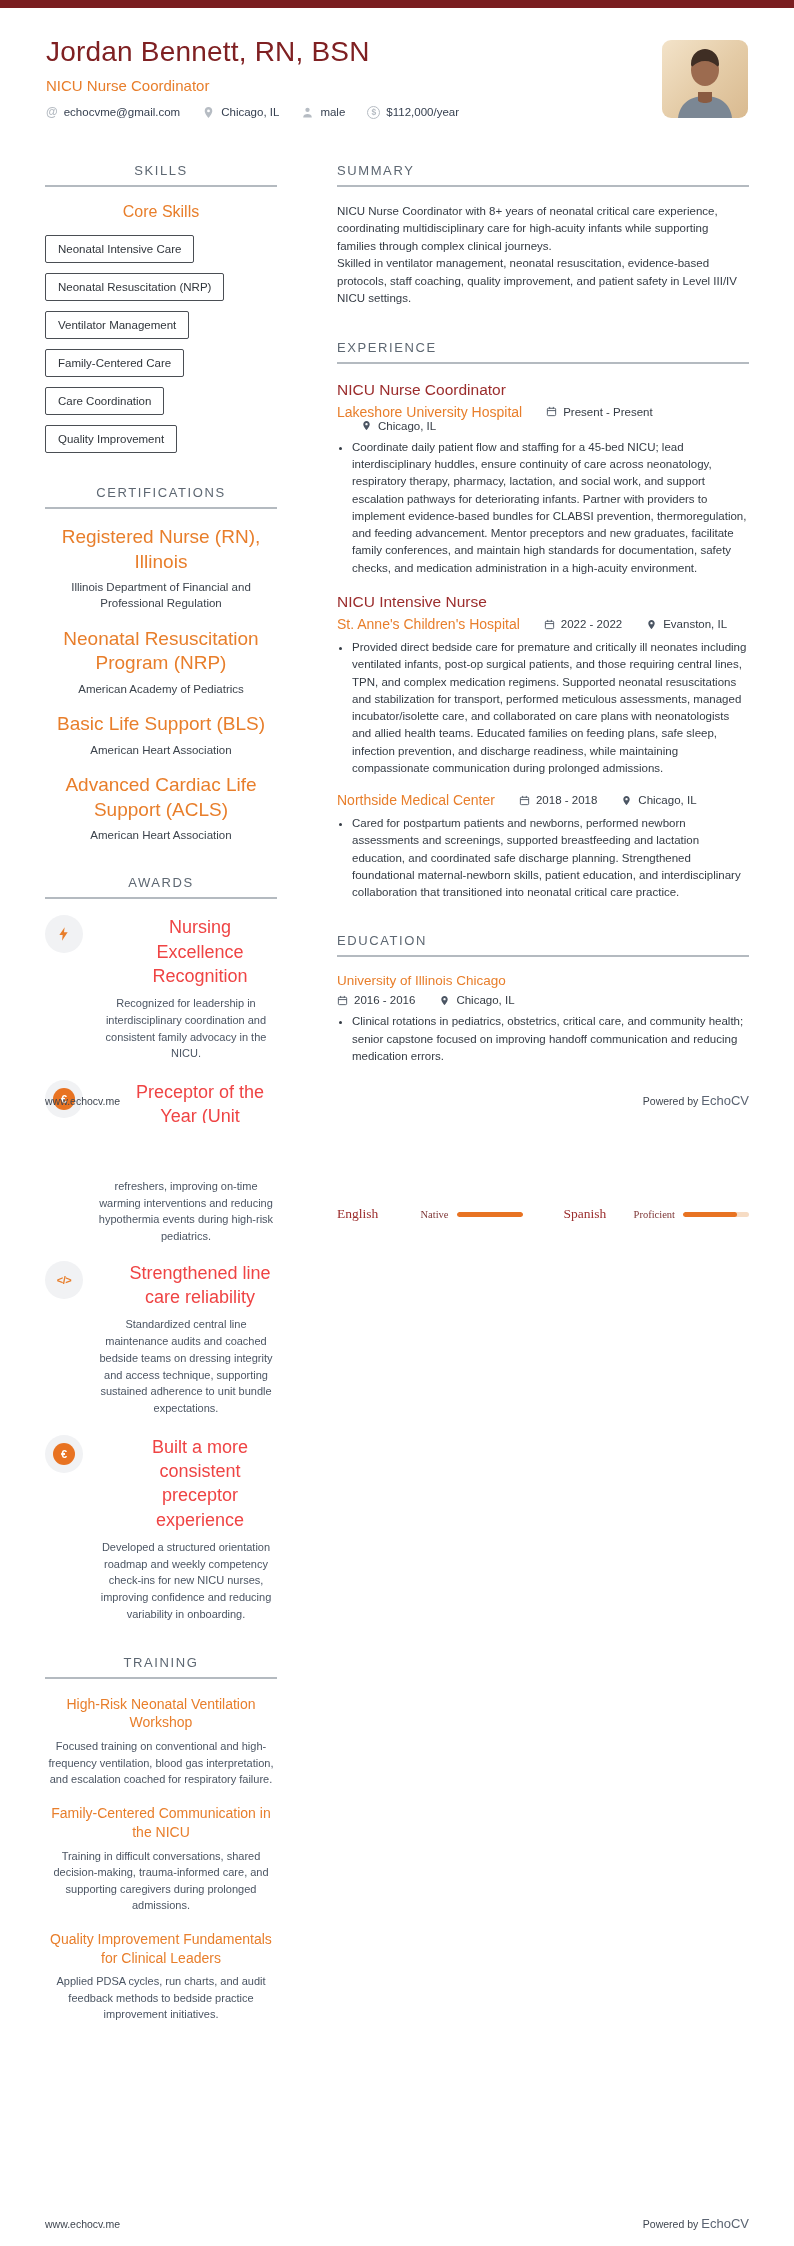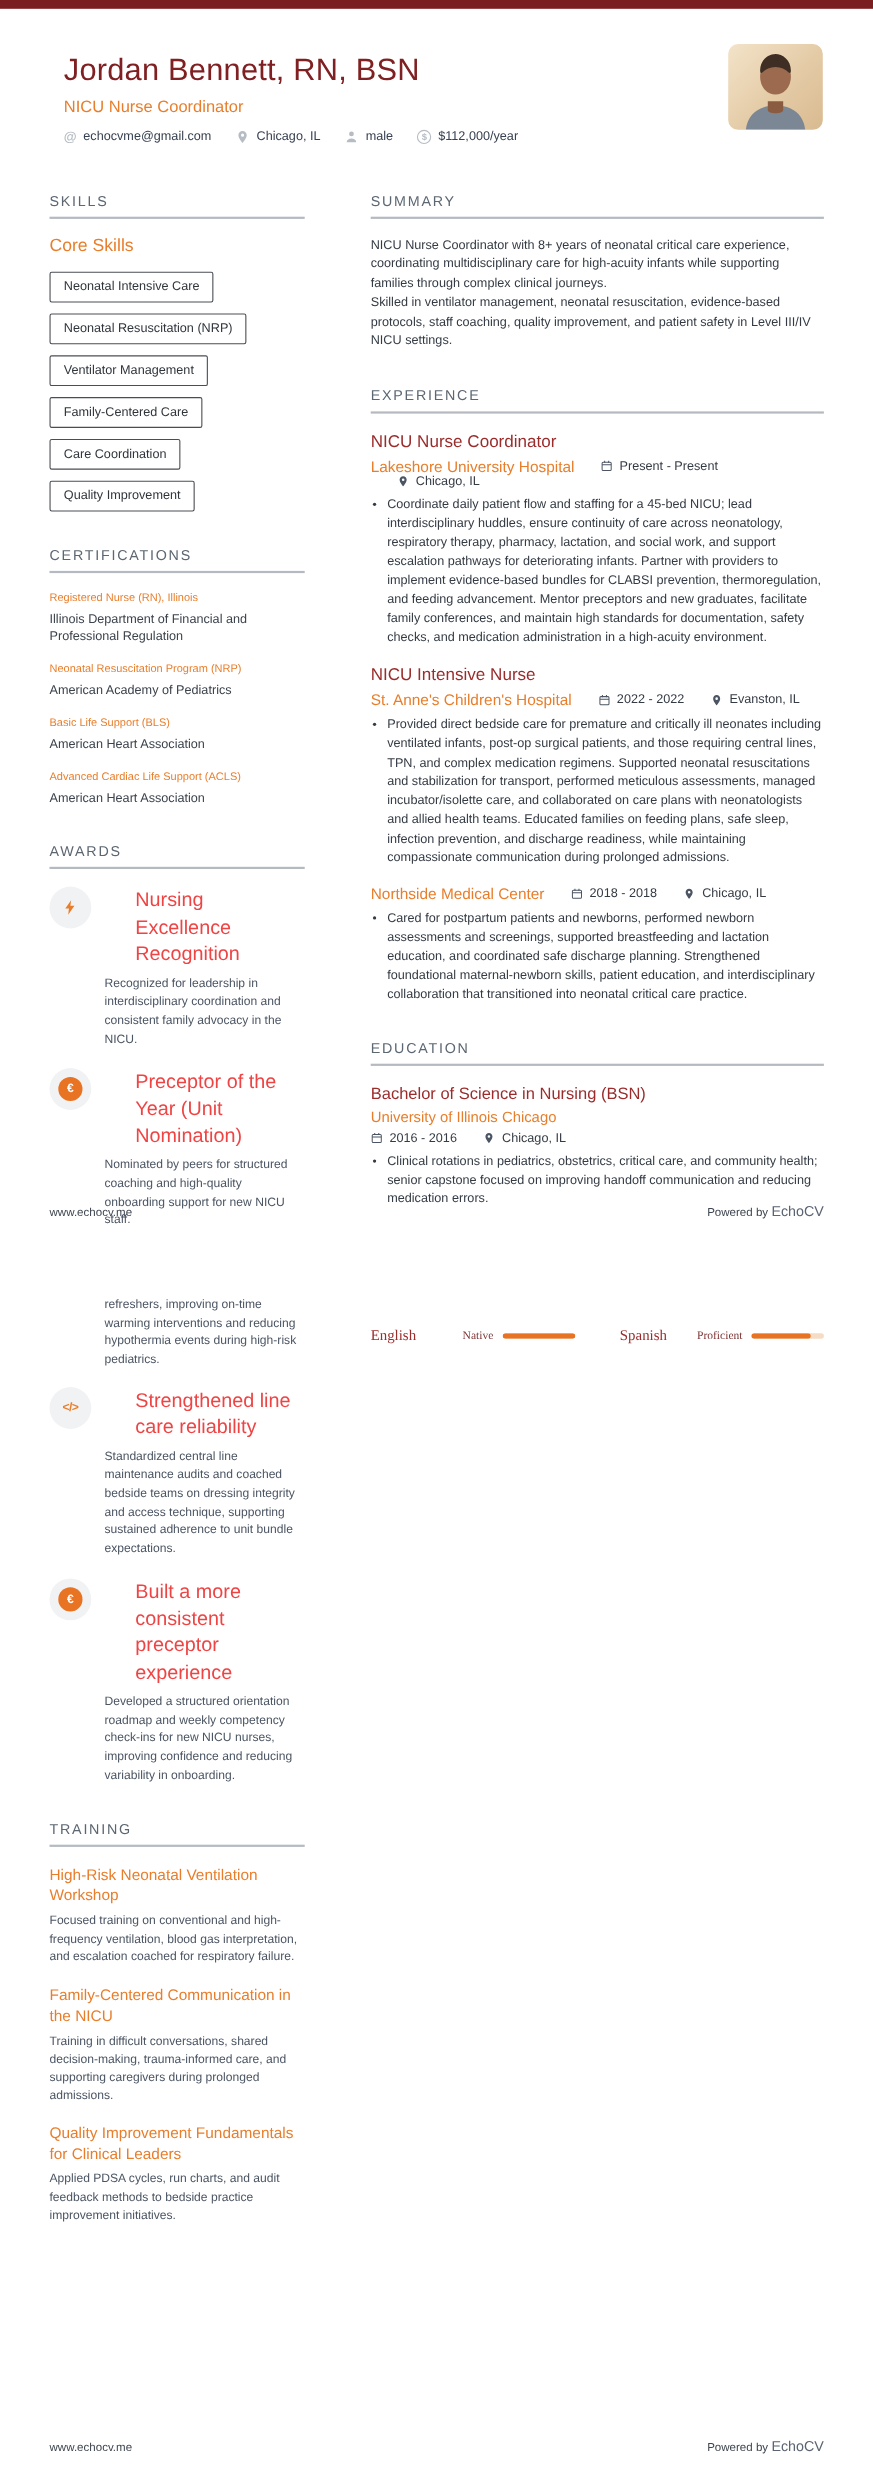--- a/index.html
+++ b/index.html
@@ -3,49 +3,49 @@
 <meta charset="utf-8">
 <style>
   * { margin:0; padding:0; box-sizing:border-box; }
   html,body { background:#ffffff; }
   body { font-family:"Liberation Sans", sans-serif; color:#343b44; }
   .doc { width:794px; margin:0 auto; background:#fff; }
   .page { width:794px; height:1123px; position:relative; overflow:hidden; background:#fff; }
 
   
   .topbar { height:8px; width:100%; background:#7a1e20; }
-  .header { position:relative; padding:40px 46px 0 46px;margin-left:12px; }
+  .header { position:relative; padding:28px 46px 0 46px; }
   .name { font-size:28px; font-weight:500; color:#7f2022; letter-spacing:.2px; }
   .cand-title { margin-top:9px; font-size:15px; color:#e87e2b; font-weight:500; }
   .contact-row { margin-top:11px; display:flex; align-items:center; gap:22px; font-size:11.5px; color:#374151; }
   .contact-item { display:flex; align-items:center; gap:6px; }
   .cicon { color:#b6bcc3; display:inline-flex; align-items:center; justify-content:center; }
   .cicon svg { width:13px; height:13px; }
   .cicon.text-ic { font-size:12px; font-weight:700; }
   .cicon.circled { width:13px; height:13px; border:1.2px solid #b6bcc3; border-radius:50%; font-size:8.5px; font-weight:700; }
   .photo { position:absolute; top:32px; right:46px; width:86px; height:78px; border-radius:9px; overflow:hidden;
            background:linear-gradient(135deg,#f3e3c9 0%,#e4cba6 55%,#d9ba90 100%); }
   .photo svg { width:100%; height:100%; display:block; }
 
   
   .columns { display:flex; gap:60px; padding:0 45px; margin-top:44px; }
-  .col-left { width:232px; flex:0 0 232px; }
+  .col-left { width:232px; flex:0 0 232px;text-align:center; }
   .col-right { flex:1; min-width:0; }
 
   .sec { margin-top:32px; }
   .sec:first-child { margin-top:0; }
   .sec-head { font-size:13px; letter-spacing:1.6px; color:#5d6772; padding-bottom:7px;
               border-bottom:2px solid #b4bac0; margin-bottom:16px; font-weight:400; }
 
   
   .group-title { font-size:16px; color:#e87e2b; font-weight:500; margin:2px 0 14px 0; }
   .pill { display:table; margin-bottom:10px; padding:7px 12px; border:1px solid #4a4e54;
           border-radius:2px; font-size:11.5px; color:#30353b; background:#fff; }
   .cert { margin-bottom:15px; }
-  .cert-name { font-size:10px; color:#e87e2b; font-weight:500; line-height:1.3; margin-bottom:5px; }
+  .cert-name { font-size:19px; color:#e87e2b; font-weight:500; line-height:1.3; margin-bottom:5px; }
   .cert-issuer { font-size:11.5px; color:#3c434c; line-height:1.4; }
   .ico-item { display:flex; gap:12px; margin-bottom:18px; }
   .ico-circle { flex:0 0 38px; width:38px; height:38px; border-radius:50%; background:#f1f2f4;
                 display:flex; align-items:center; justify-content:center; color:#e87e2b; }
   .ico-circle svg { width:16px; height:16px; }
   .ico-circle .coin { width:22px; height:22px; border-radius:50%; background:#e87322; color:#fff;
                       display:flex; align-items:center; justify-content:center; font-size:11px; font-weight:700; }
   .ico-circle .code-glyph { font-size:11px; font-weight:600; letter-spacing:-.5px; }
   .ico-body { min-width:0; }
   .ico-title { font-size:18px; color:#ef4444; font-weight:500; line-height:1.35;margin-left:28px; }
@@ -278,21 +278,20 @@
             <ul class="bullets">
               <li>Cared for postpartum patients and newborns, performed newborn assessments and screenings, supported breastfeeding and lactation education, and coordinated safe discharge planning. Strengthened foundational maternal-newborn skills, patient education, and interdisciplinary collaboration that transitioned into neonatal critical care practice.</li>
             </ul>
           </div>
         </div>
 
         <div class="sec">
           <div class="sec-head">EDUCATION</div>
 
           <div class="edu">
-            <div class="edu-degree">Bachelor of Science in Nursing (BSN)</div>
             <div class="edu-school">University of Illinois Chicago</div>
             <div class="meta-row">
               <span class="meta">
                 <svg viewBox="0 0 24 24" fill="none" stroke="currentColor" stroke-width="2">
                     <rect x="3" y="5" width="18" height="16" rx="2"></rect>
                     <line x1="3" y1="10" x2="21" y2="10"></line>
                     <line x1="8" y1="2" x2="8" y2="6"></line>
                     <line x1="16" y1="2" x2="16" y2="6"></line>
                   </svg>
                 <span>2016 - 2016</span>

